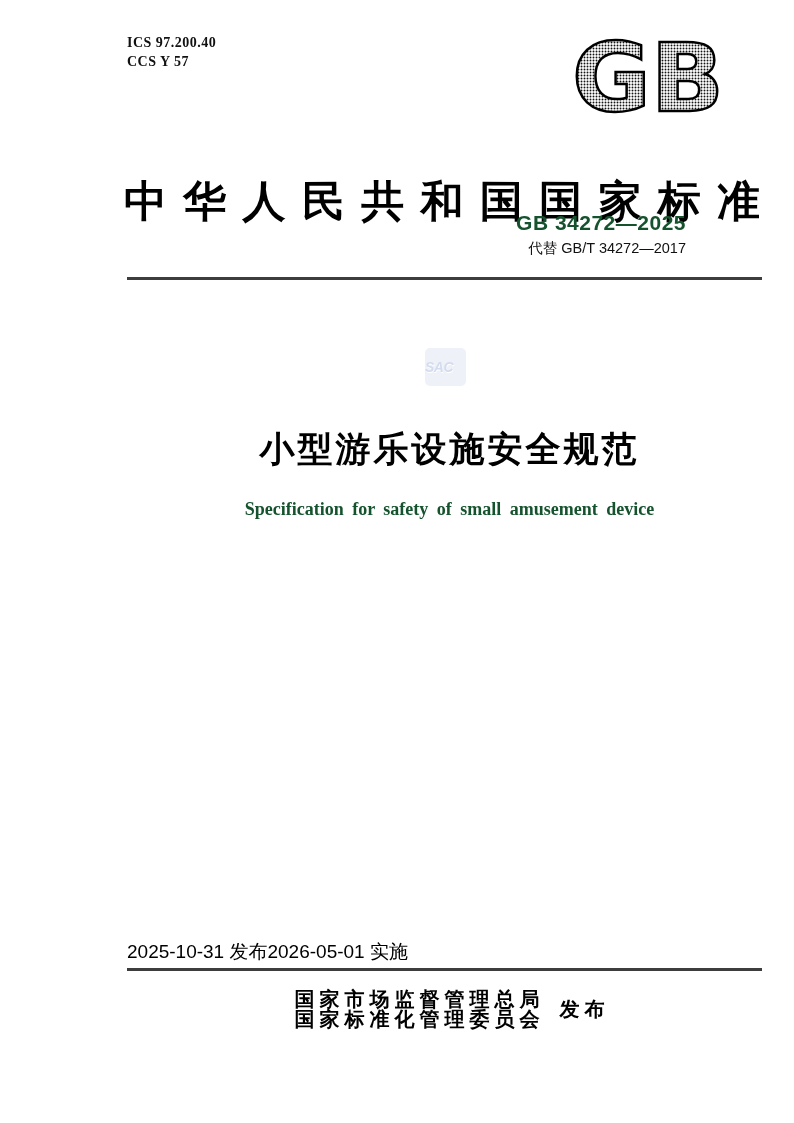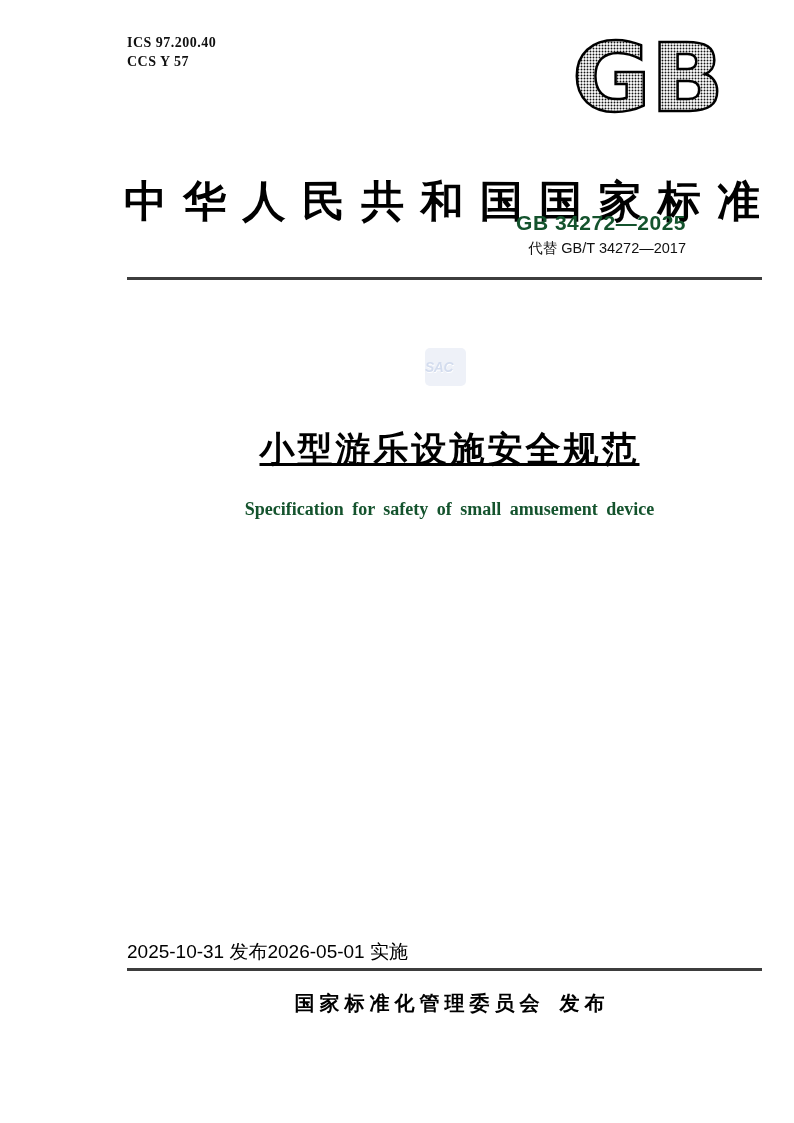--- a/index.html
+++ b/index.html
@@ -119,21 +119,20 @@
     top: 428px;
     width: 645px;
     text-align: center;
     font-family: "Liberation Sans", sans-serif;
     font-weight: bold;
     font-size: 35px;
     letter-spacing: 3px;
     line-height: 1.2;
     color: #000;
     white-space: nowrap;
-    text-decoration: underline;
   }
   .doc-title-en {
     position: absolute;
     left: 95px;
     top: 499px;
     width: 645px;
     text-align: center;
     font-family: "Liberation Serif", serif;
     font-weight: bold;
     font-size: 18px;
@@ -236,18 +235,19 @@
 
   <div class="dates-row">
     <span>2025-10-31 发布</span>
     <span>2026-05-01 实施</span>
   </div>
 
   <div class="rule rule-bottom"></div>
 
   <div class="publisher-block">
     <div class="publisher-lines">
+      <div>国家市场监督管理总局</div>
       <div>国家标准化管理委员会</div>
     </div>
     <div class="publish-label">发 布</div>
   </div>
 
 </div>
 
 </body></html>

